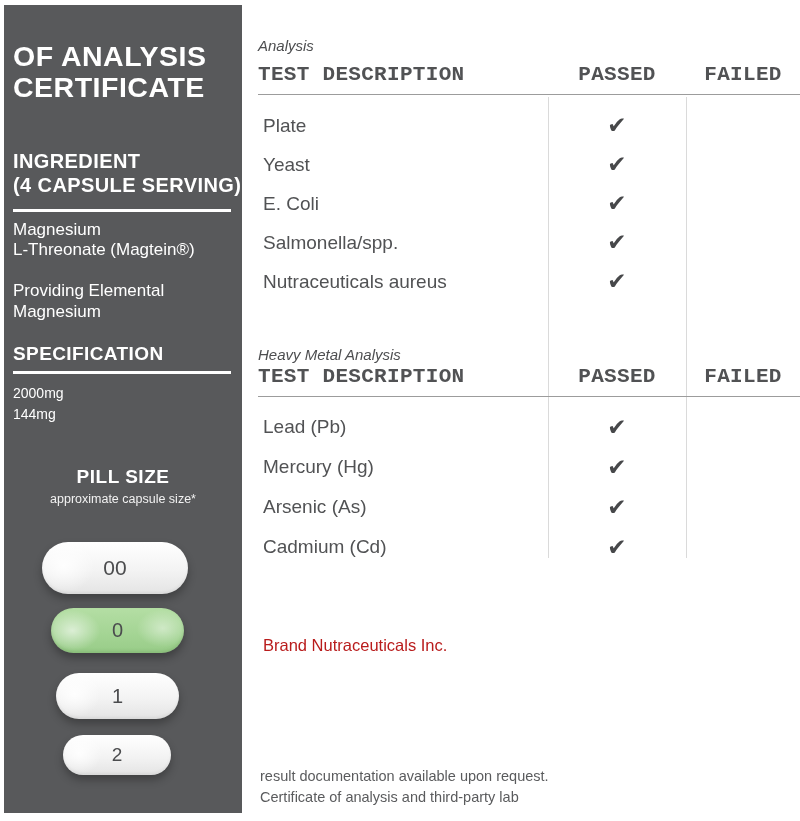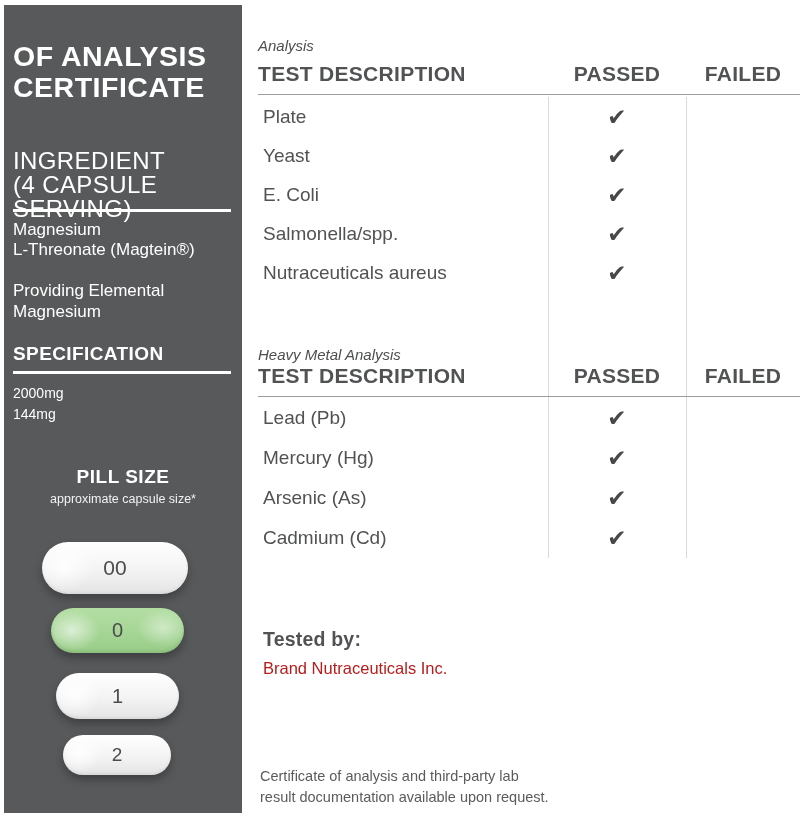--- a/index.html
+++ b/index.html
@@ -17,21 +17,21 @@
   .sidebar {
     position:absolute; left:4px; top:5px; width:238px; height:808px;
     background:#58595b; color:#ffffff;
   }
   .sb-title {
     position:absolute; left:9px; top:36px;
     font-size:28.5px; font-weight:bold; line-height:31px; letter-spacing:0.5px;
   }
   .sb-ing-head {
     position:absolute; left:9px; top:144px;
-    font-size:24px; font-weight:normal; line-height:24px; letter-spacing:0.4px;
+    font-size:20px; font-weight:bold; line-height:24px; letter-spacing:0.4px;
   }
   .sb-rule { position:absolute; left:9px; width:218px; height:3px; background:#ffffff; }
   .rule-1 { top:204px; }
   .rule-2 { top:366px; }
   .sb-ing-name {
     position:absolute; left:9px; top:215px;
     font-size:17px; line-height:20px;
   }
   .sb-providing {
     position:absolute; left:9px; top:276px;
@@ -86,32 +86,33 @@
   .tbl { position:absolute; left:0; width:542px; }
   .tbl-analysis { top:37px; }
   .tbl-heavy { top:339px; }
   .section-label {
     font-style:italic; font-size:15px; color:#4d4e50; height:18px; line-height:18px;
   }
   .tbl-heavy .section-label { padding-top:7px; height:25px; }
   .thead {
     display:flex; align-items:flex-end; padding-bottom:8px;
     border-bottom:1px solid #9c9c9c;
+    font-family:Liberation Mono, monospace;
   }
   .tbl-analysis .thead { height:40px; }
   .tbl-heavy .thead { height:33px; }
   .col-test { width:290px; }
   .col-pass { width:138px; text-align:center; }
   .col-fail { width:114px; text-align:center; }
   .thead > div {
     font-size:21px; font-weight:bold; letter-spacing:0.3px; color:#515254;
   }
   .tbody-analysis { padding-top:11px; }
   .tbody-heavy { padding-top:10px; }
-  .trow { display:flex; align-items:flex-start; }
+  .trow { display:flex; align-items:center; }
   .tbl-analysis .trow { height:39px; }
   .tbl-heavy .trow { height:40px; }
   .trow .col-test { font-size:19px; color:#515254; padding-left:5px; }
   .check {
     font-size:23px; font-weight:bold; color:#47484a; line-height:1;
   }
 
   .tested-by { position:absolute; left:5px; top:628px; }
   .tested-by-label { font-size:19.5px; font-weight:bold; color:#515254; letter-spacing:0.2px; }
   .tested-by-company { font-size:16.5px; margin-top:8px; color:#b91c1c; }
@@ -241,23 +242,22 @@
         </div>
         <div class="trow">
           <div class="col-test">Cadmium (Cd)</div>
           <div class="col-pass"><span class="check">✔</span></div>
           <div class="col-fail"></div>
         </div>
       </div>
     </section>
 
     <div class="tested-by">
-      <div class="tested-by-label">Tested by:</div>
       <div class="tested-by-company">Brand Nutraceuticals Inc.</div>
     </div>
 
     <div class="footnote">
+      <span style="display:block">result documentation available upon request.</span>
       <span style="display:block">Certificate of analysis and third-party lab</span>
-      <span style="display:block">result documentation available upon request.</span>
     </div>
 
   </main>
 </div>
 
 </body></html>

